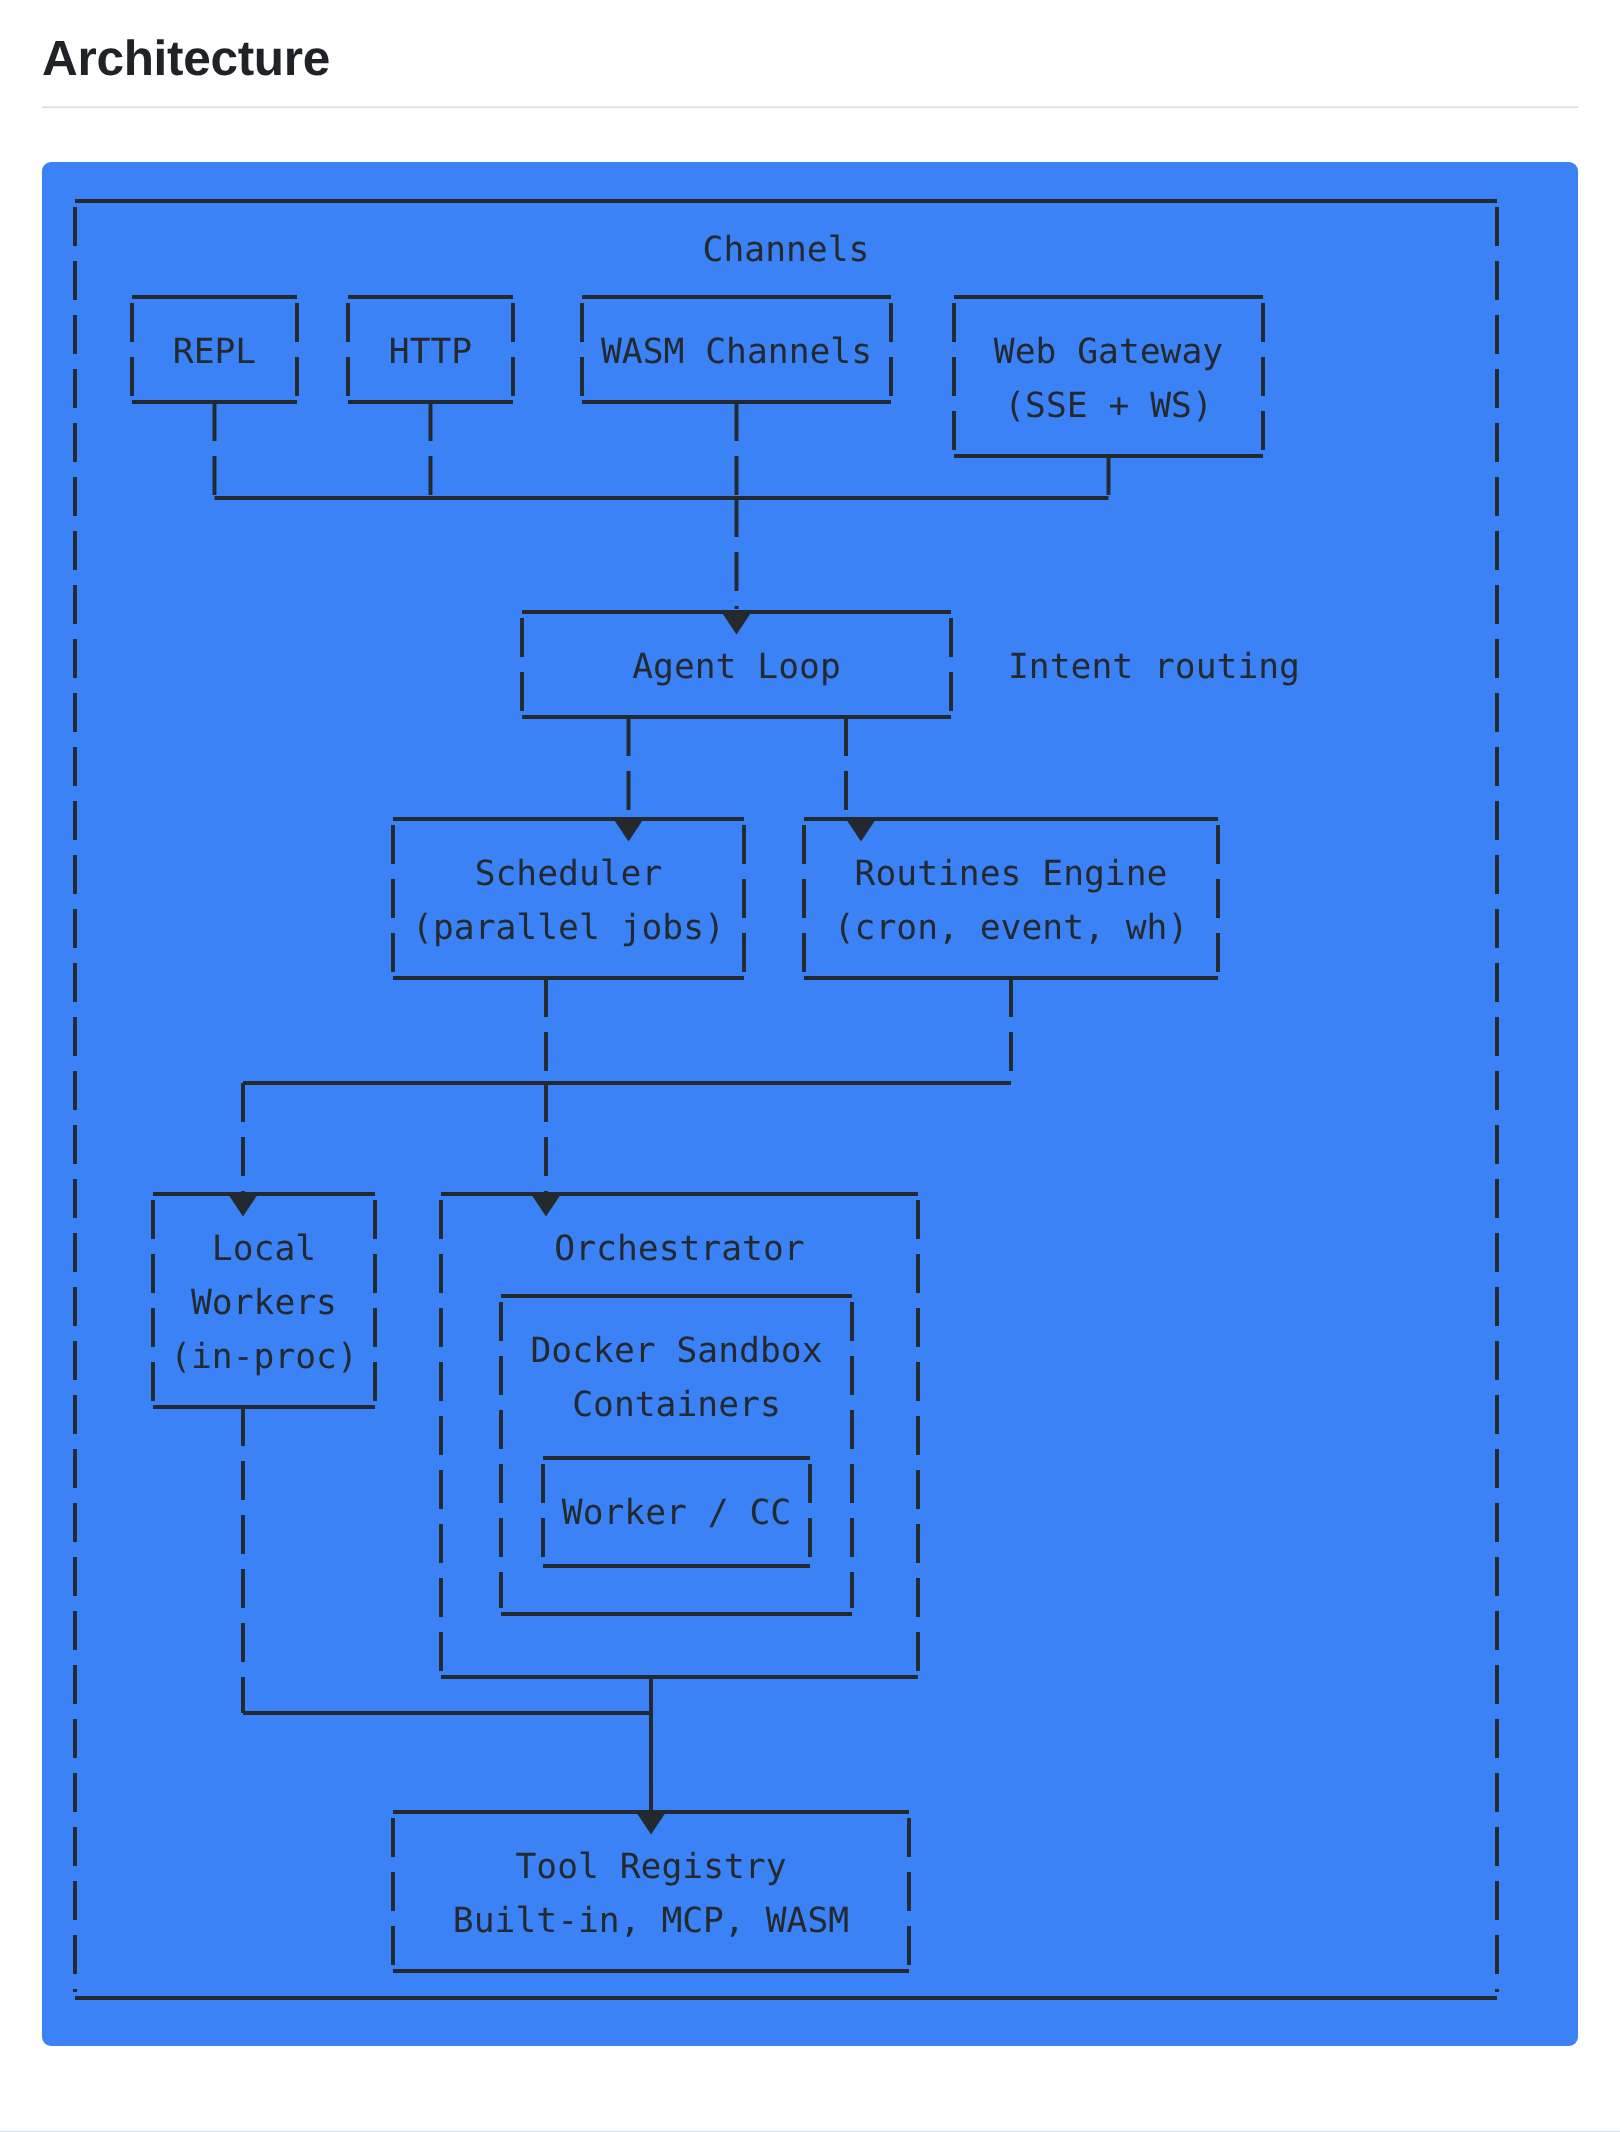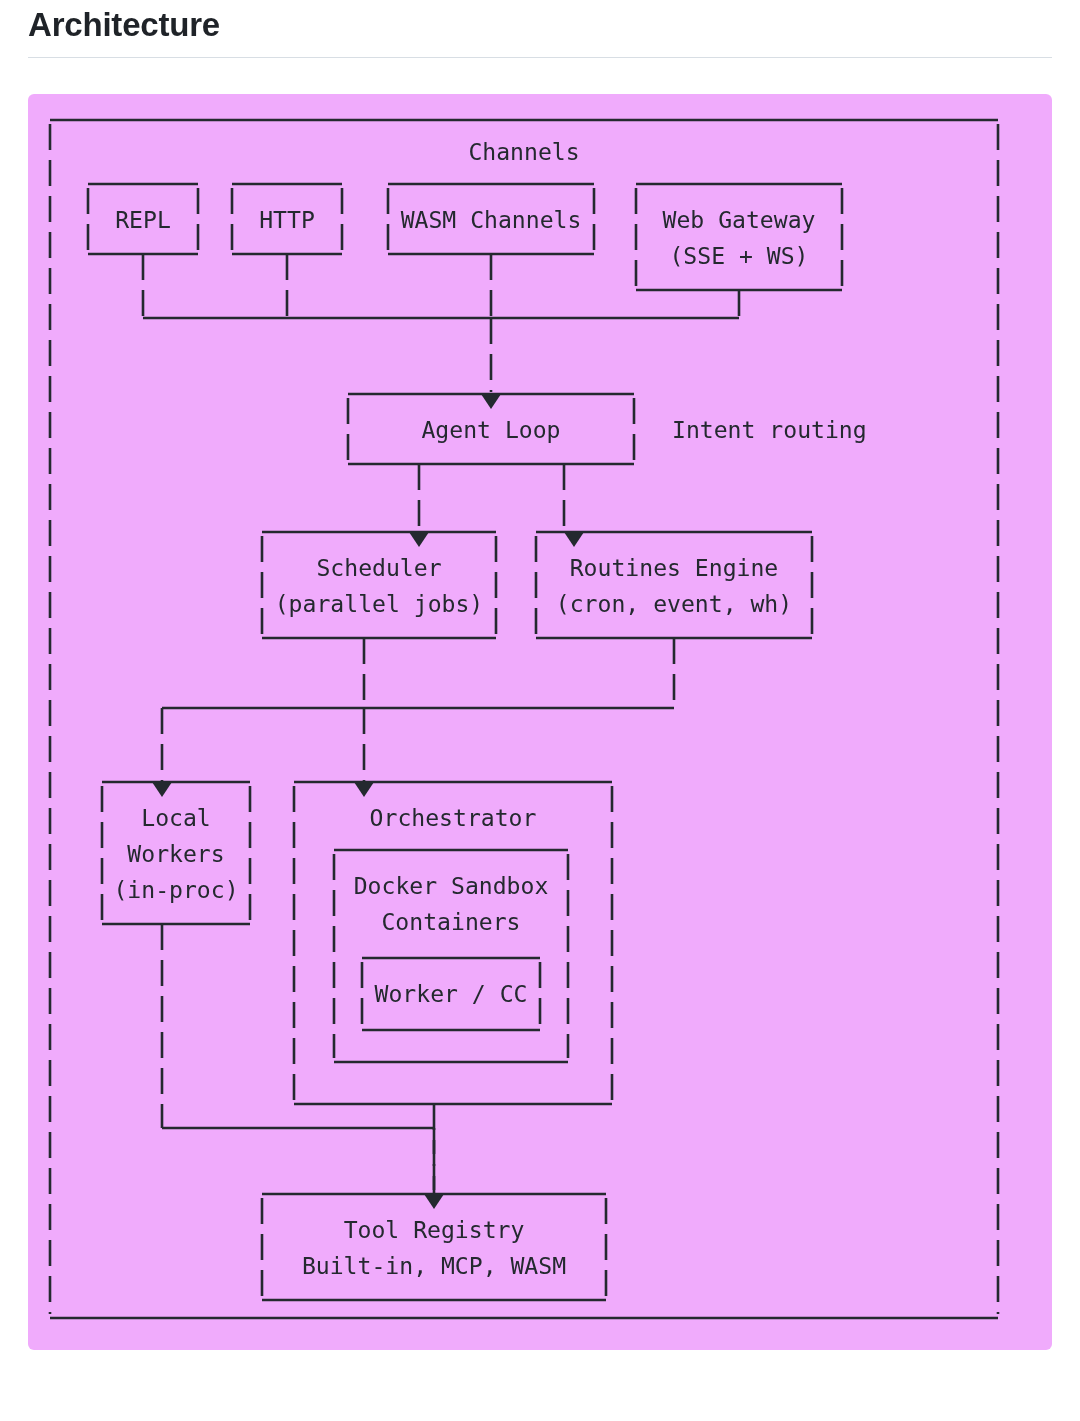--- a/index.html
+++ b/index.html
@@ -24,28 +24,28 @@
 
   
   .doc-title {
     font-family: "Liberation Sans", sans-serif;
     font-size: 33px;
     font-weight: 700;
     line-height: 1.25;
     letter-spacing: -0.2px;
     color: #1f2328;
     margin: 0;
-    padding: 4px 0 12px 0;
+    padding: 18px 0 12px 0;
     border-bottom: 1px solid #d8dee4;
   }
 
   
   .diagram-panel {
     margin-top: 36px;
-    background: #f0abfc;
+    background: #3b82f6;
     border-radius: 6px;
     padding: 20px 16px 26px 16px;
     box-sizing: border-box;
     overflow: hidden;
   }
 
   pre.ascii-diagram {
     margin: 0;
     padding: 0;
     font-family: "DejaVu Sans Mono", "Liberation Mono", monospace;

